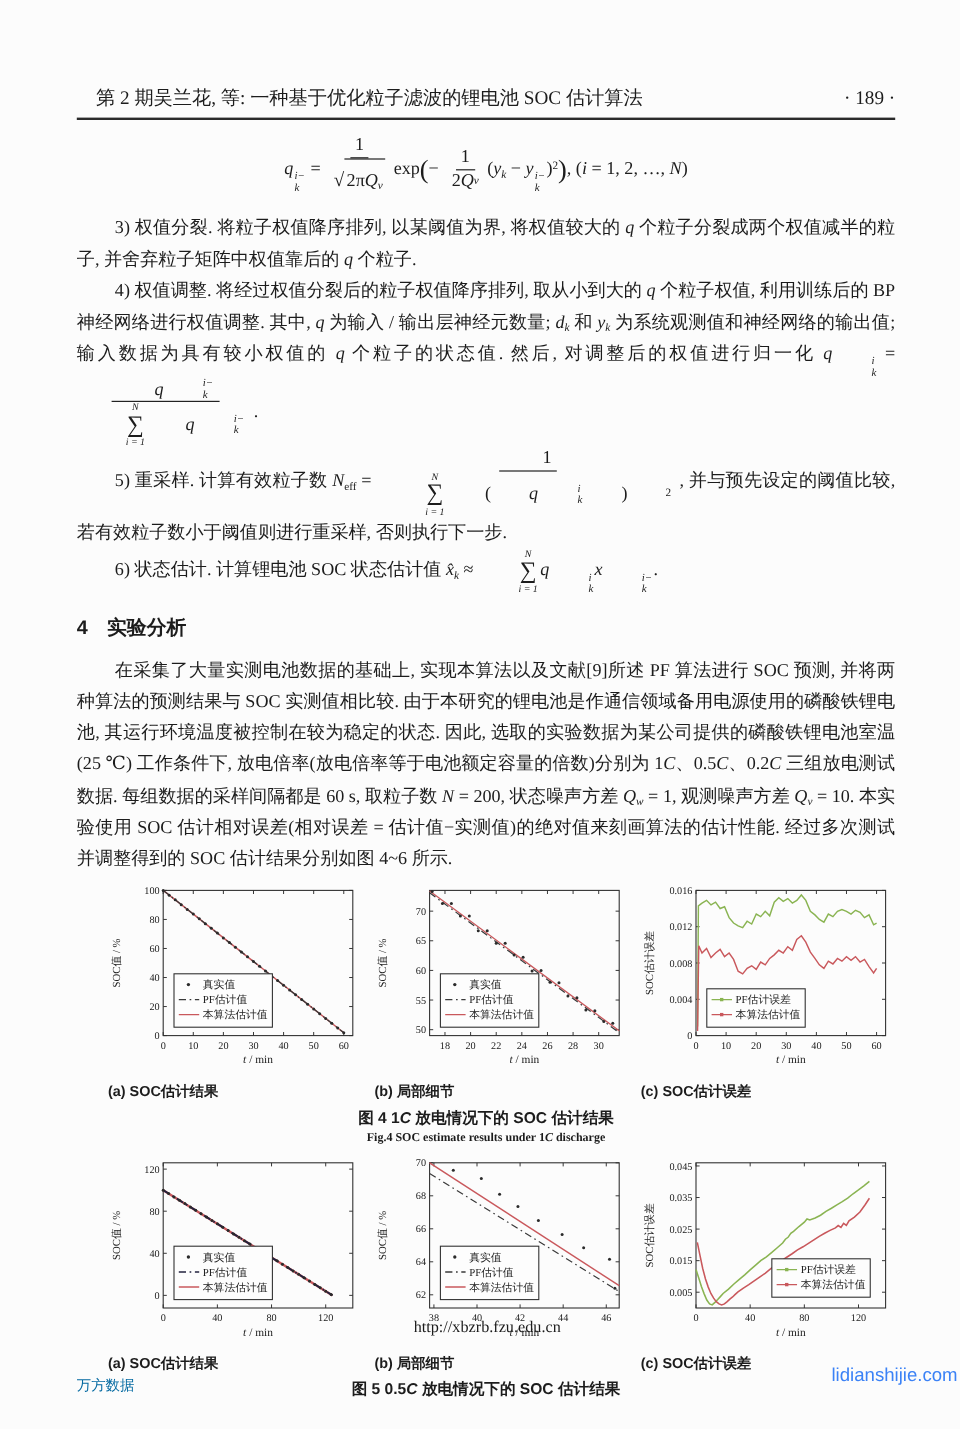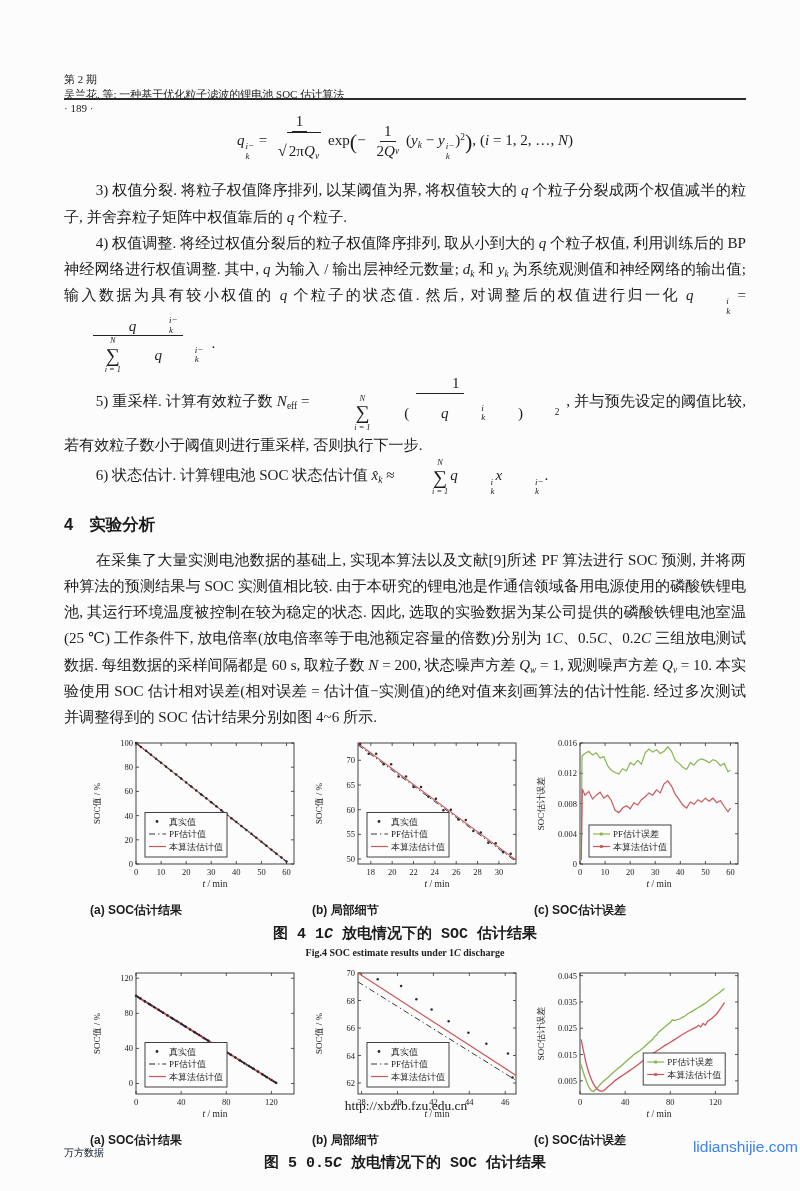--- a/index.html
+++ b/index.html
@@ -3,22 +3,22 @@
 <meta charset="utf-8">
 <style>
   html,body{margin:0;padding:0;}
   body{
     width:800px;height:1191px;position:relative;overflow:hidden;
     background:#fcfcfc;color:#1c1c1c;
     font-family:"Liberation Serif","DejaVu Serif",serif;
   }
   .page{position:absolute;inset:0;}
   
-  .hdr{position:absolute;top:72px;left:64px;right:54px;display:flex;
-       justify-content:space-between;align-items:baseline;font-size:11px;flex-direction:column;}
+  .hdr{position:absolute;top:72px;left:80px;right:54px;display:flex;
+       justify-content:space-between;align-items:baseline;font-size:16px;}
   .hdr-title{flex:1;text-align:left;}
   .hdr-rule{position:absolute;top:98px;left:64px;right:54px;border-top:2px solid #2b2b2b;}
   
   .bodytext{position:absolute;top:104px;left:64px;right:54px;
             font-size:15.1px;line-height:1.74;text-align:justify;}
   .equation{text-align:center;text-indent:0;margin:8px 0 6px;line-height:1.3;}
   .para{margin:0;text-indent:2.1em;}
   .sec{font-family:"Liberation Sans","DejaVu Sans",sans-serif;font-size:16.5px;
        font-weight:bold;margin:13px 0 8px;text-indent:0;}
   .hgap{margin-left:16px;}
@@ -43,26 +43,26 @@
   .radsym{font-size:1.05em;}
   .radbody{border-top:1px solid #222;padding:9px 2px;}
   
   .figrow{display:flex;gap:10px;margin:6px 0 0 26px;width:656px;}
   .figcell{width:212px;text-align:center;}
   .chart svg{display:block;}
   .subcap{font-family:Liberation Sans, sans-serif;
           font-weight:bold;font-size:12px;text-indent:0;text-align:left;
           margin:1px 0 2px;line-height:1.2;}
   .figcap{text-align:center;text-indent:0;margin:4px 0 6px;line-height:1.45;}
-  .capzh{font-family:Liberation Mono, monospace;
-         font-weight:bold;font-size:15px;}
+  .capzh{font-family:Liberation Sans, sans-serif;
+         font-weight:bold;font-size:13px;}
   .capen{font-weight:bold;font-size:10px;}
   
   .url{position:absolute;top:1098px;left:12px;right:0;text-align:center;font-size:13.5px;}
-  .wf{position:absolute;top:1146px;left:64px;font-size:10px;color:#0f172a;}
+  .wf{position:absolute;top:1146px;left:64px;font-size:12px;color:#0369a1;}
   .site{position:absolute;top:1138px;right:2px;font-size:15.5px;
         font-family:"Liberation Sans","DejaVu Sans",sans-serif;color:#3f9fb3;}
 </style>
 </head>
 <body>
 
 <div class="page">
 
   <div class="hdr">
     <span>第 2 期</span>

